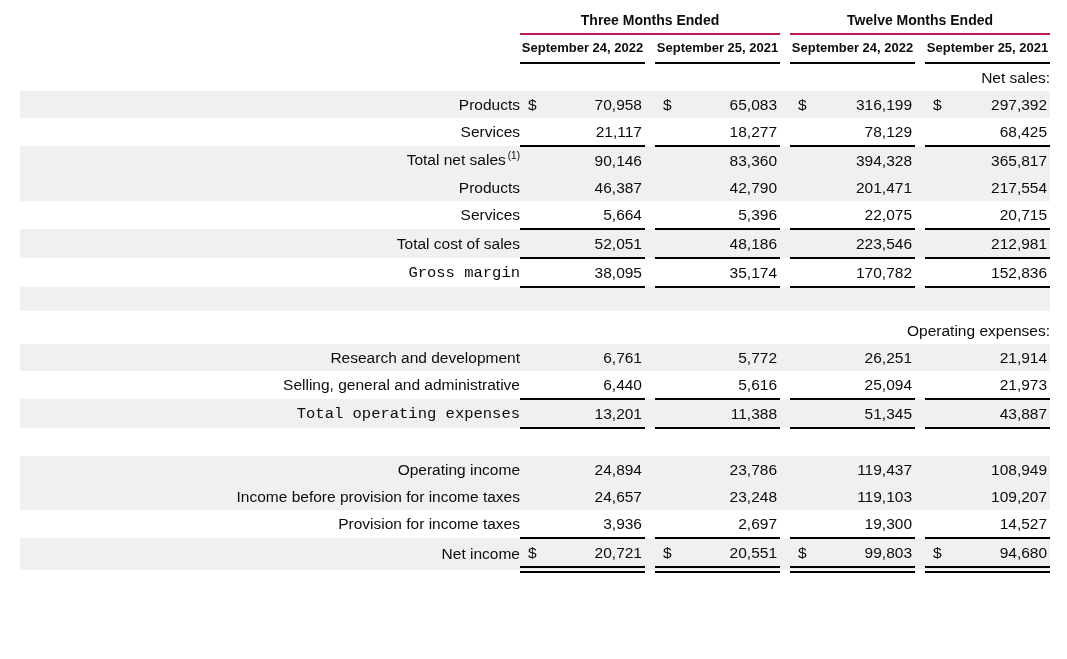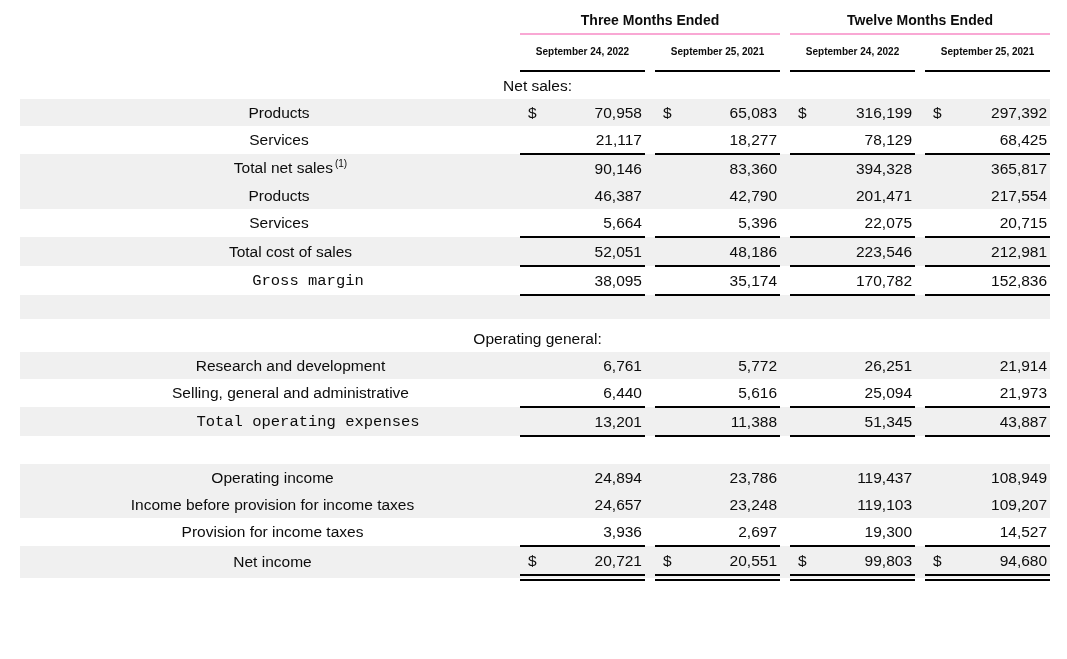--- a/index.html
+++ b/index.html
@@ -22,35 +22,35 @@
   col.c-label { width: 500px; }
   col.c-d { width: 28px; }
   col.c-v { width: 97px; }
   col.c-gap { width: 10px; }
 
   th { font-weight: bold; padding: 0; }
   th.group {
     font-size: 14px;
     text-align: center;
     padding: 6px 0 5px 0;
-    border-bottom: 2px solid #f9a8d4;
+    border-bottom: 2px solid #be185d;
     white-space: nowrap;
   }
   th.date {
-    font-size: 10px;
+    font-size: 13px;
     text-align: center;
-    line-height: 26px;
+    line-height: 18px;
     padding: 4px 0 5px 0;
     border-bottom: 2px solid #000;
     vertical-align: middle;
   }
   th.empty, th.hgap { border: none; }
 
   td { height: 27px; vertical-align: middle; padding: 0; }
-  td.lbl { text-align: center; white-space: nowrap; }
+  td.lbl { text-align: right; white-space: nowrap; }
   td.lbl.i0 { padding-left: 5px; }
   td.lbl.i1 { padding-left: 18px; margin-left: 8px; }
   td.lbl.i2 { padding-left: 41px; }
   td.lbl.i3 { padding-left: 76px; font-family: Liberation Mono, monospace; }
   td.d { text-align: left; padding-left: 8px; }
   td.v { text-align: right; padding-right: 3px; }
   td.g { }
 
   tr.sh > td { background: #f0f0f0; }
   tr.rule > td.d, tr.rule > td.v { border-bottom: 2px solid #000; }
@@ -211,21 +211,21 @@
   </tr>
 
   <tr class="spacer-sh">
         <td colspan="12"></td>
       </tr>
   <tr class="spacer-xs">
         <td colspan="12"></td>
       </tr>
 
   <tr>
-    <td class="lbl i0" colspan="12">Operating general:</td>
+    <td class="lbl i0" colspan="12">Operating expenses:</td>
   </tr>
 
   <tr class="sh">
     <td class="lbl i2">Research and development</td>
     <td class="d"></td>
     <td class="v">6,761</td>
     <td class="g"></td>
     <td class="d"></td>
     <td class="v">5,772</td>
     <td class="g"></td>

